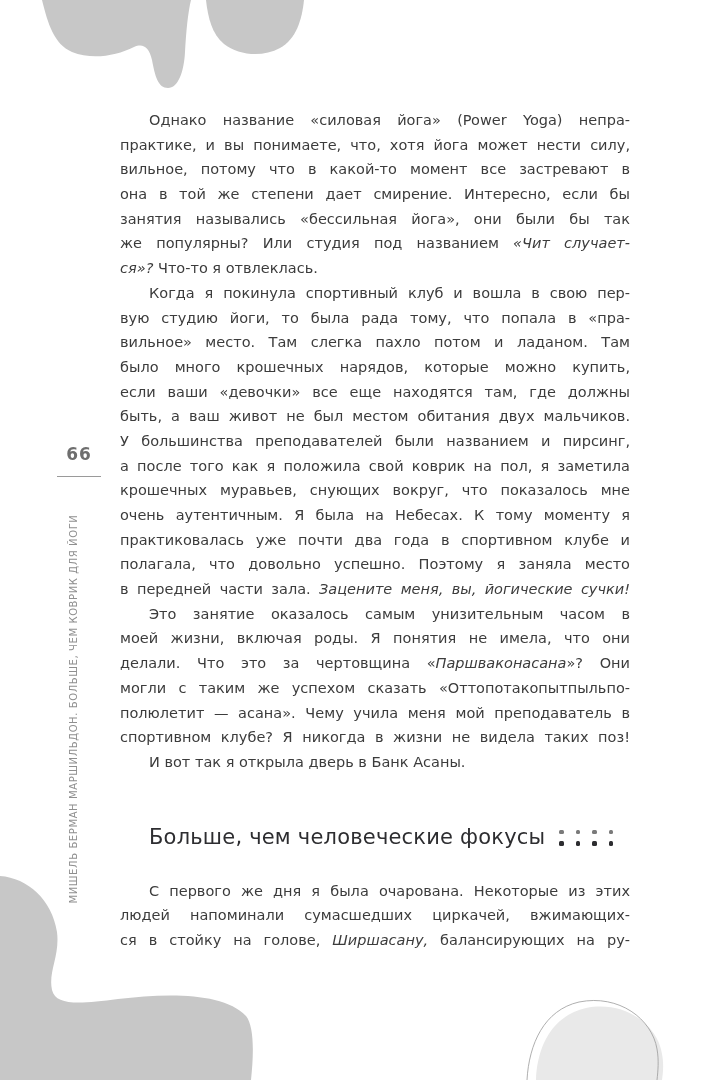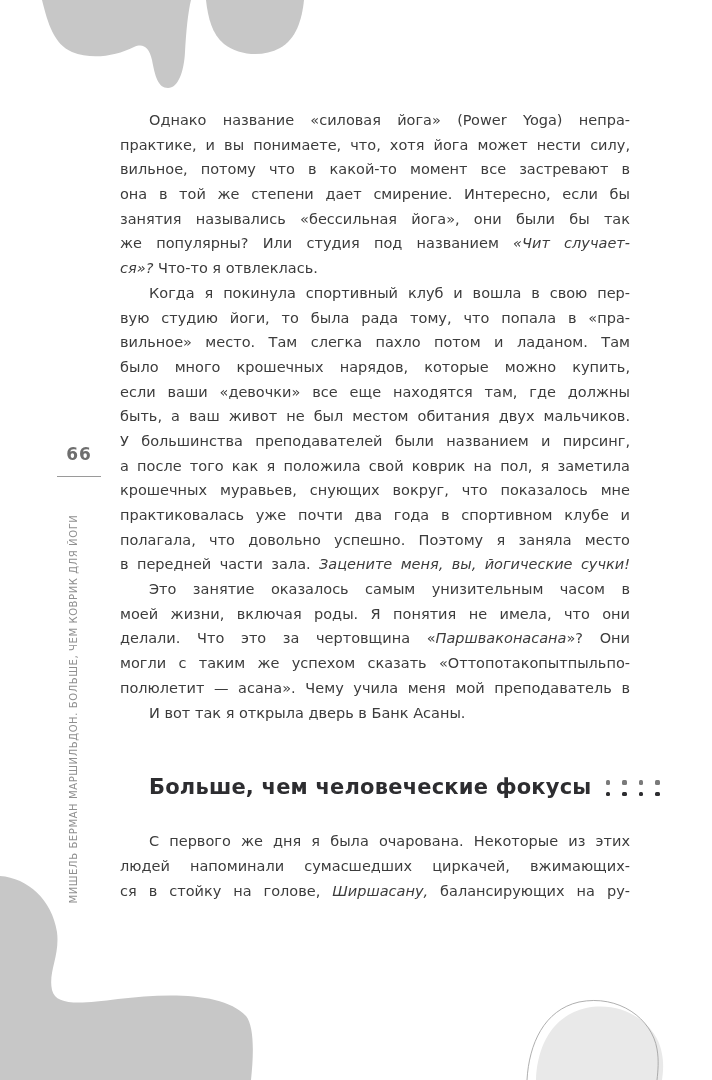--- a/index.html
+++ b/index.html
@@ -26,21 +26,21 @@
 
   
   .textcol{position:absolute;left:120px;top:108px;width:510px;
     font-size:14.5px;line-height:24.7px;color:var(--text);}
   .line{text-align:justify;text-align-last:justify;height:24.7px;white-space:nowrap;}
   .line.last{text-align-last:left;}
   .line.first{text-indent:29px;}
   .it{font-style:italic;}
 
   .heading{margin-top:46px;margin-bottom:26px;line-height:32px;text-indent:29px;
-    font-size:21px;font-weight:700;color:var(--heading);letter-spacing:0.2px;
+    font-size:21px;font-weight:400;color:var(--heading);letter-spacing:0.2px;
     display:flex;align-items:center;white-space:nowrap;}
   .heading .htext{text-indent:0;margin-left:29px;}
   .hdots{display:inline-flex;gap:12px;margin-left:14px;position:relative;top:1px;}
   .hdot-col{display:inline-flex;flex-direction:column;gap:7px;}
   .hdot{width:4.5px;height:4.5px;border-radius:1.5px;}
   .hdot.top{background:#7a7a7a;}
   .hdot.bottom{background:var(--heading);}
 </style>
 </head>
 <body>
@@ -69,28 +69,30 @@
       <div class="line last"><span class="it">ся»?</span><span> Что-то я отвлеклась.</span></div>
       <div class="line first"><span>Когда я покинула спортивный клуб и вошла в свою пер-</span></div>
       <div class="line"><span>вую студию йоги, то была рада тому, что попала в «пра-</span></div>
       <div class="line"><span>вильное» место. Там слегка пахло потом и ладаном. Там</span></div>
       <div class="line"><span>было много крошечных нарядов, которые можно купить,</span></div>
       <div class="line"><span>если ваши «девочки» все еще находятся там, где должны</span></div>
       <div class="line"><span>быть, а ваш живот не был местом обитания двух мальчиков.</span></div>
       <div class="line"><span>У большинства преподавателей были названием и пирсинг,</span></div>
       <div class="line"><span>а после того как я положила свой коврик на пол, я заметила</span></div>
       <div class="line"><span>крошечных муравьев, снующих вокруг, что показалось мне</span></div>
+      <div class="line"><span>очень аутентичным. Я была на Небесах. К тому моменту я</span></div>
       <div class="line"><span>практиковалась уже почти два года в спортивном клубе и</span></div>
       <div class="line"><span>полагала, что довольно успешно. Поэтому я заняла место</span></div>
       <div class="line"><span>в передней части зала. </span><span class="it">Зацените меня, вы, йогические сучки!</span></div>
       <div class="line first"><span>Это занятие оказалось самым унизительным часом в</span></div>
       <div class="line"><span>моей жизни, включая роды. Я понятия не имела, что они</span></div>
       <div class="line"><span>делали. Что это за чертовщина «</span><span class="it">Паршваконасана</span><span>»? Они</span></div>
       <div class="line"><span>могли с таким же успехом сказать «Оттопотакопытпыльпо-</span></div>
       <div class="line"><span>полюлетит — асана». Чему учила меня мой преподаватель в</span></div>
+      <div class="line"><span>спортивном клубе? Я никогда в жизни не видела таких поз!</span></div>
       <div class="line first last"><span>И вот так я открыла дверь в Банк Асаны.</span></div>
       <div class="heading">
         <span class="htext">Больше, чем человеческие фокусы</span>
         <span class="hdots">
           <span class="hdot-col">
             <span class="hdot top" style="background: rgb(122, 122, 122);"></span>
             <span class="hdot bottom" style="background: rgb(45, 45, 48);"></span>
           </span>
           <span class="hdot-col">
             <span class="hdot top" style="background: rgb(122, 122, 122);"></span>

